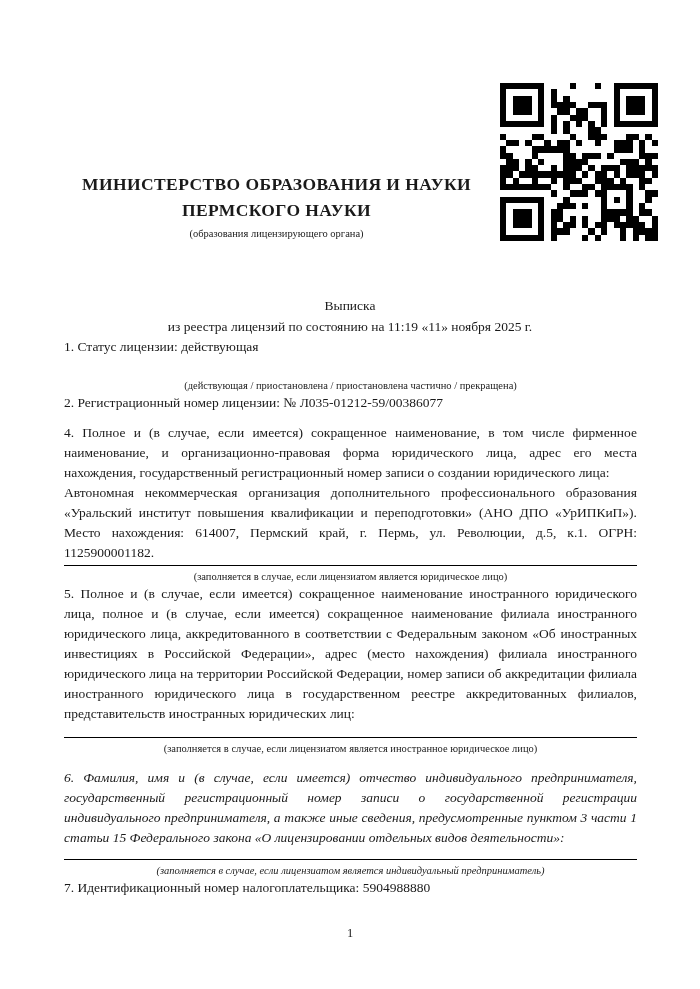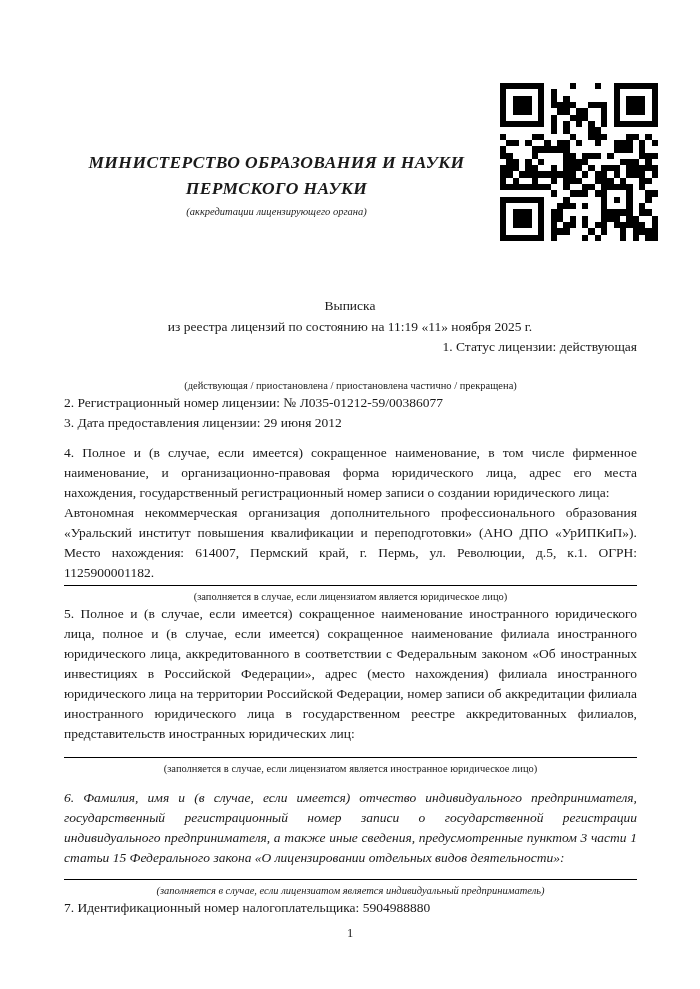--- a/index.html
+++ b/index.html
@@ -1,33 +1,33 @@
 <!DOCTYPE html>
 <html lang="ru"><head>
 <meta charset="utf-8">
 <style>
   html, body { margin: 0; padding: 0; background: #ffffff; }
   .page {
     width: 700px; height: 989px; position: relative; background: #ffffff;
     font-family: "Liberation Serif", "DejaVu Serif", serif;
     color: #1a1a1a; overflow: hidden; margin: 0 auto;
   }
-  .header-row { display: flex; align-items: center; padding: 83px 42px 0 64px; font-style: italic; }
+  .header-row { display: flex; align-items: flex-end; padding: 83px 42px 0 64px; }
   .org-block { width: 425px; text-align: center; padding-top: 44px; }
   .org-name { font-weight: bold; font-size: 17.5px; line-height: 26px; letter-spacing: 0.4px; }
   .org-note { font-size: 10.5px; line-height: 14px; margin-top: 4px; color: #222; }
   .qr { margin-left: auto; width: 158px; height: 158px; background: #fff; }
   .qr svg { display: block; shape-rendering: crispEdges; }
 
   .title-block { text-align: center; font-size: 13.5px; line-height: 21px; margin-top: 54px; }
 
   .content { padding: 0 63px 0 64px; font-size: 13.5px; line-height: 20px; }
   .content p { margin: 0; }
   .just { text-align: justify; }
-  .item-1 { margin-top: 24px; text-align: right; }
+  .item-1 { margin-top: 24px; }
   .status-note { margin-top: 18px; }
   .item-2 { margin-top: 15px; }
   .item-3 { margin-top: 13px; }
   .block-4 { margin-top: 10px; }
   .block-5 { margin-top: 0; }
   .block-6 { margin-top: 12px; font-style: italic; }
   .item-7 { margin-top: 15px; }
   .blank-gap-5 { height: 11px; }
   .blank-gap-6 { height: 9px; }
   .rule { border: 0; border-top: 1.7px solid #000; margin: 2px 0 0 0; }
@@ -38,21 +38,21 @@
 <body>
 
 <div class="page">
 
   <div class="header-row">
     <div class="org-block">
       <div class="org-name">
         <div>МИНИСТЕРСТВО ОБРАЗОВАНИЯ И НАУКИ</div>
         <div>ПЕРМСКОГО НАУКИ</div>
       </div>
-      <div class="org-note">(аккредитации лицензирующего органа)</div>
+      <div class="org-note">(образования лицензирующего органа)</div>
     </div>
     <div class="qr">
       <svg id="qr-svg" width="158" height="158" viewBox="0 0 25 25" fill="#000000" xmlns="http://www.w3.org/2000/svg">
           <rect x="0" y="0" width="1" height="1"></rect>
           <rect x="1" y="0" width="1" height="1"></rect>
           <rect x="2" y="0" width="1" height="1"></rect>
           <rect x="3" y="0" width="1" height="1"></rect>
           <rect x="4" y="0" width="1" height="1"></rect>
           <rect x="5" y="0" width="1" height="1"></rect>
           <rect x="6" y="0" width="1" height="1"></rect>
@@ -382,21 +382,20 @@
     <div>из реестра лицензий по состоянию на 11:19 «11» ноября 2025 г.</div>
   </div>
 
   <div class="content">
 
     <p class="item-1">1. Статус лицензии: действующая</p>
     <div class="small-note status-note">(действующая / приостановлена / приостановлена частично / прекращена)</div>
 
     <p class="item-2">2. Регистрационный номер лицензии: № Л035-01212-59/00386077</p>
 
-    <p class="item-3">3. Дата предоставления лицензии: 29 июня 2012</p>
 
     <div class="block-4">
       <p class="just">4. Полное и (в случае, если имеется) сокращенное наименование, в том числе фирменное наименование, и организационно-правовая форма юридического лица, адрес его места нахождения, государственный регистрационный номер записи о создании юридического лица:</p>
       <p class="just">Автономная некоммерческая организация дополнительного профессионального образования «Уральский институт повышения квалификации и переподготовки» (АНО ДПО «УрИПКиП»). Место нахождения: 614007, Пермский край, г. Пермь, ул. Революции, д.5, к.1. ОГРН: 1125900001182.</p>
       <hr class="rule">
       <div class="small-note">(заполняется в случае, если лицензиатом является юридическое лицо)</div>
     </div>
 
     <div class="block-5">
       <p class="just">5. Полное и (в случае, если имеется) сокращенное наименование иностранного юридического лица, полное и (в случае, если имеется) сокращенное наименование филиала иностранного юридического лица, аккредитованного в соответствии с Федеральным законом «Об иностранных инвестициях в Российской Федерации», адрес (место нахождения) филиала иностранного юридического лица на территории Российской Федерации, номер записи об аккредитации филиала иностранного юридического лица в государственном реестре аккредитованных филиалов, представительств иностранных юридических лиц:</p>

